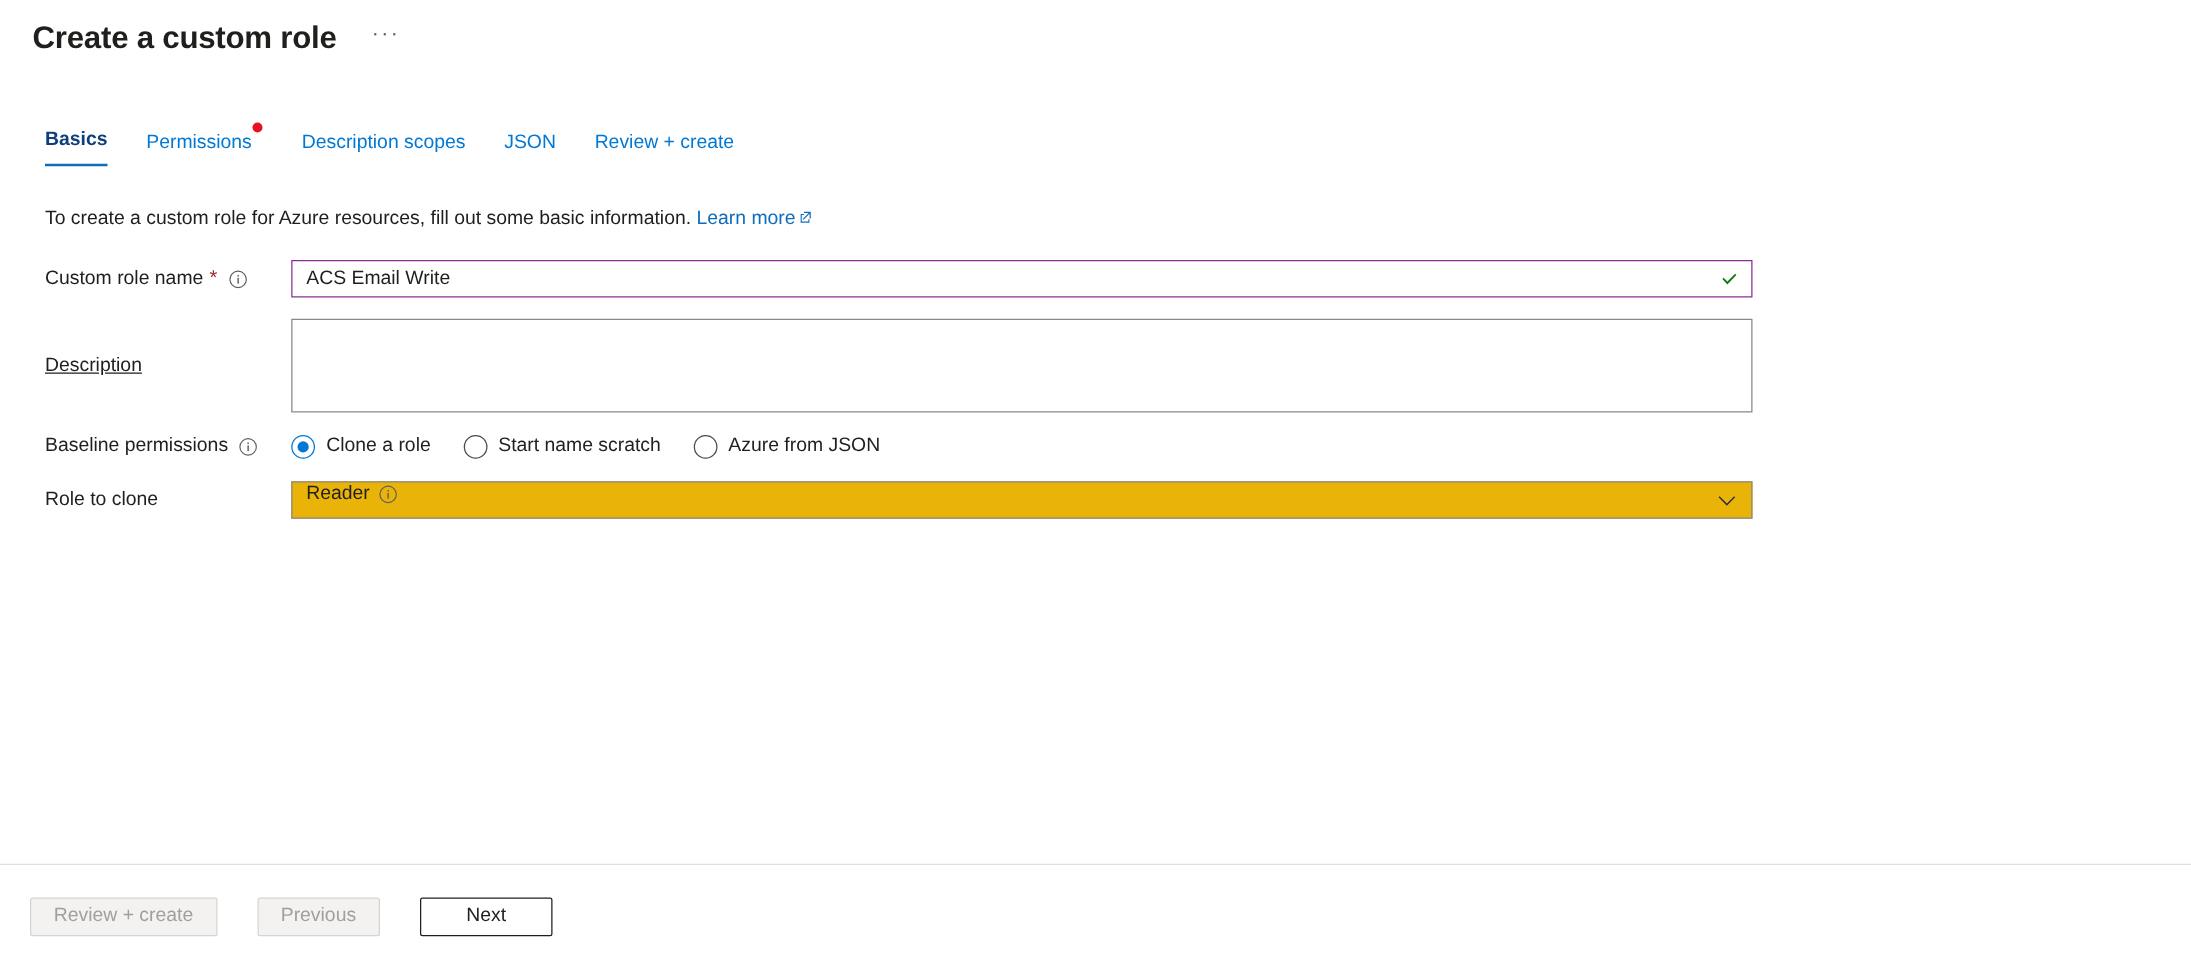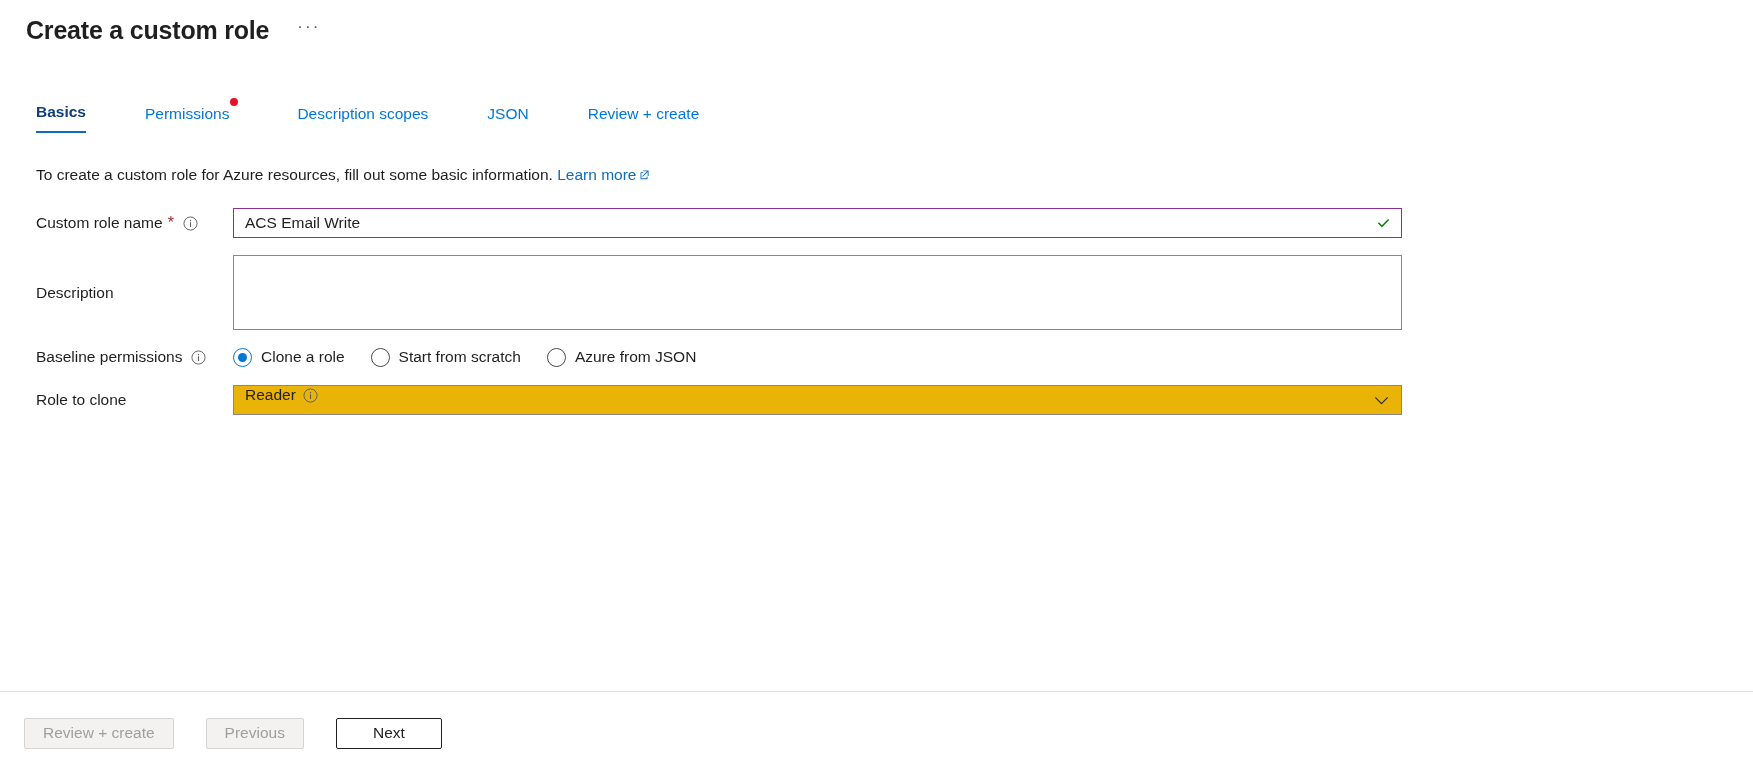--- a/index.html
+++ b/index.html
@@ -43,21 +43,20 @@
     user-select: none;
   }
 
   
   .tabs {
     display: flex;
     align-items: flex-end;
     padding-left: 36px;
     margin-top: 49px;
     height: 38px;
-    gap: 28px;
   }
   .tab {
     position: relative;
     font-size: 15.5px;
     color: #0078d4;
     padding: 0 0 9px 0;
     margin-right: 31px;
     cursor: pointer;
     white-space: nowrap;
     line-height: 20px;
@@ -325,21 +324,21 @@
     <div class="field-wrap">
       <input class="text-input" type="text" value="ACS Email Write" style="">
       <span class="valid-check">
         <svg viewBox="0 0 16 16" width="15" height="15">
             <path d="M2 8.3l1.1-1.1 3.2 3.2L12.9 3.7 14 4.8l-7.7 8z" fill="#107c10"></path>
           </svg>
       </span>
     </div>
   </div>
 
-  <div class="row align-top" style="margin-bottom:17px;">
+  <div class="row align-top" style="margin-bottom:17px;text-decoration:underline;">
     <div class="label" style="padding-top:28px;">
       <span>Description</span>
     </div>
     <textarea class="textarea" placeholder="" style=""></textarea>
   </div>
 
   <div class="row" style="margin-bottom:18px;">
     <div class="label">
       <span>Baseline permissions</span>
       <span class="info-icon">
@@ -350,21 +349,21 @@
         </svg>
       </span>
     </div>
     <div class="radio-group">
       <div class="radio-option checked">
         <span class="radio-mark"></span>
         <span>Clone a role</span>
       </div>
       <div class="radio-option">
         <span class="radio-mark"></span>
-        <span>Start from scratch</span>
+        <span>Start name scratch</span>
       </div>
       <div class="radio-option">
         <span class="radio-mark"></span>
         <span>Azure from JSON</span>
       </div>
     </div>
   </div>
 
   <div class="row">
     <div class="label">

